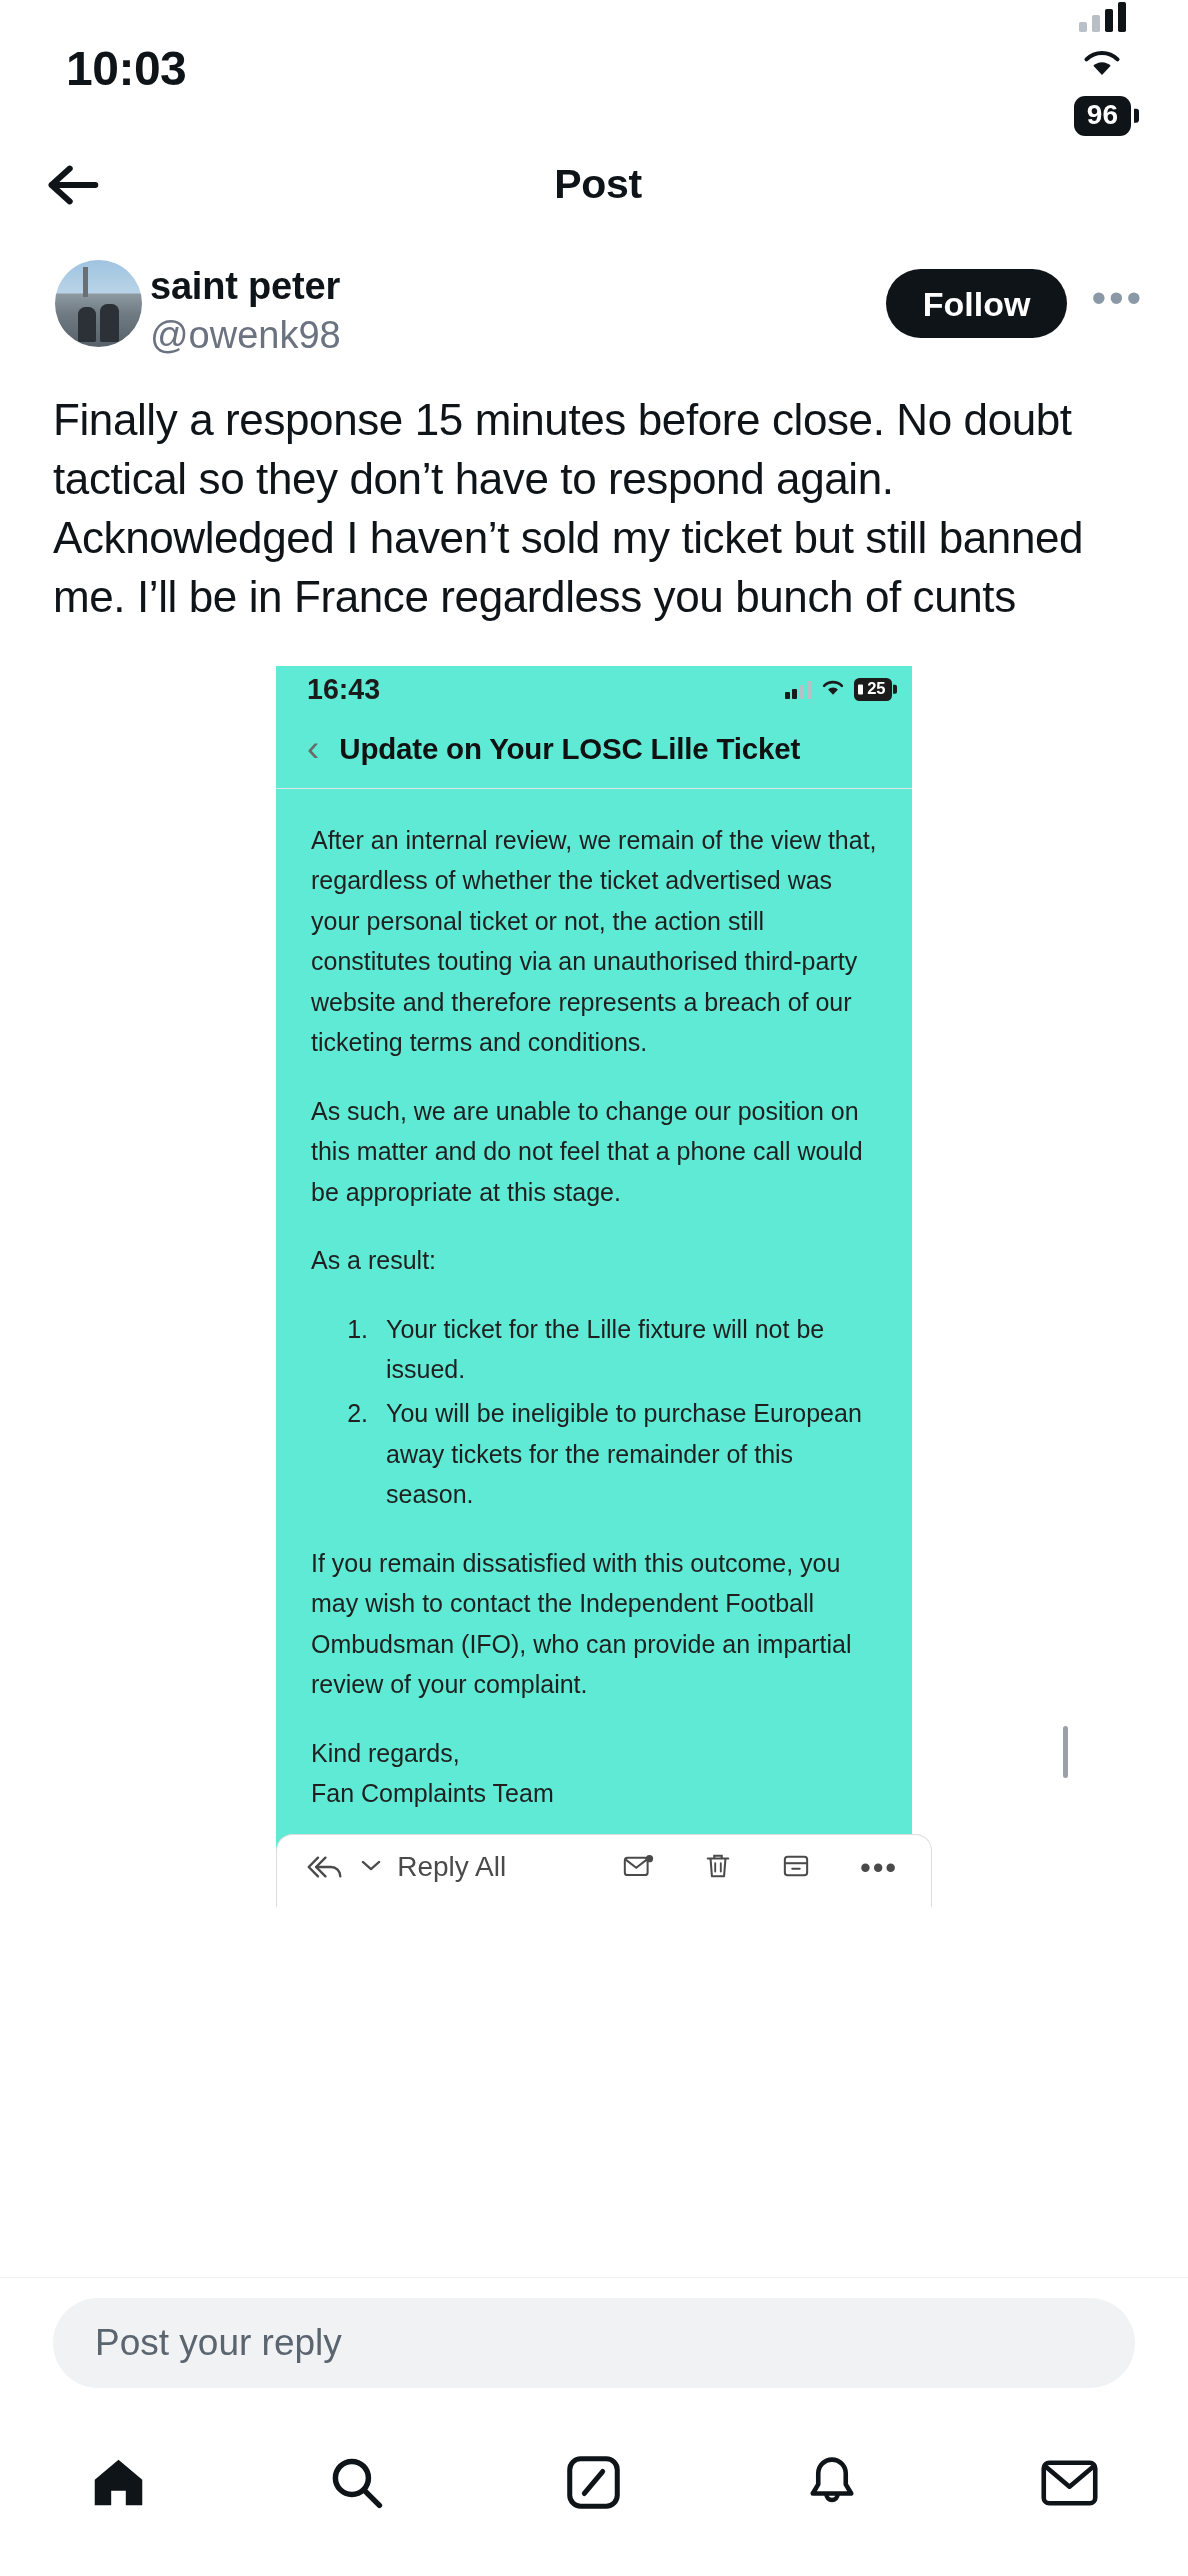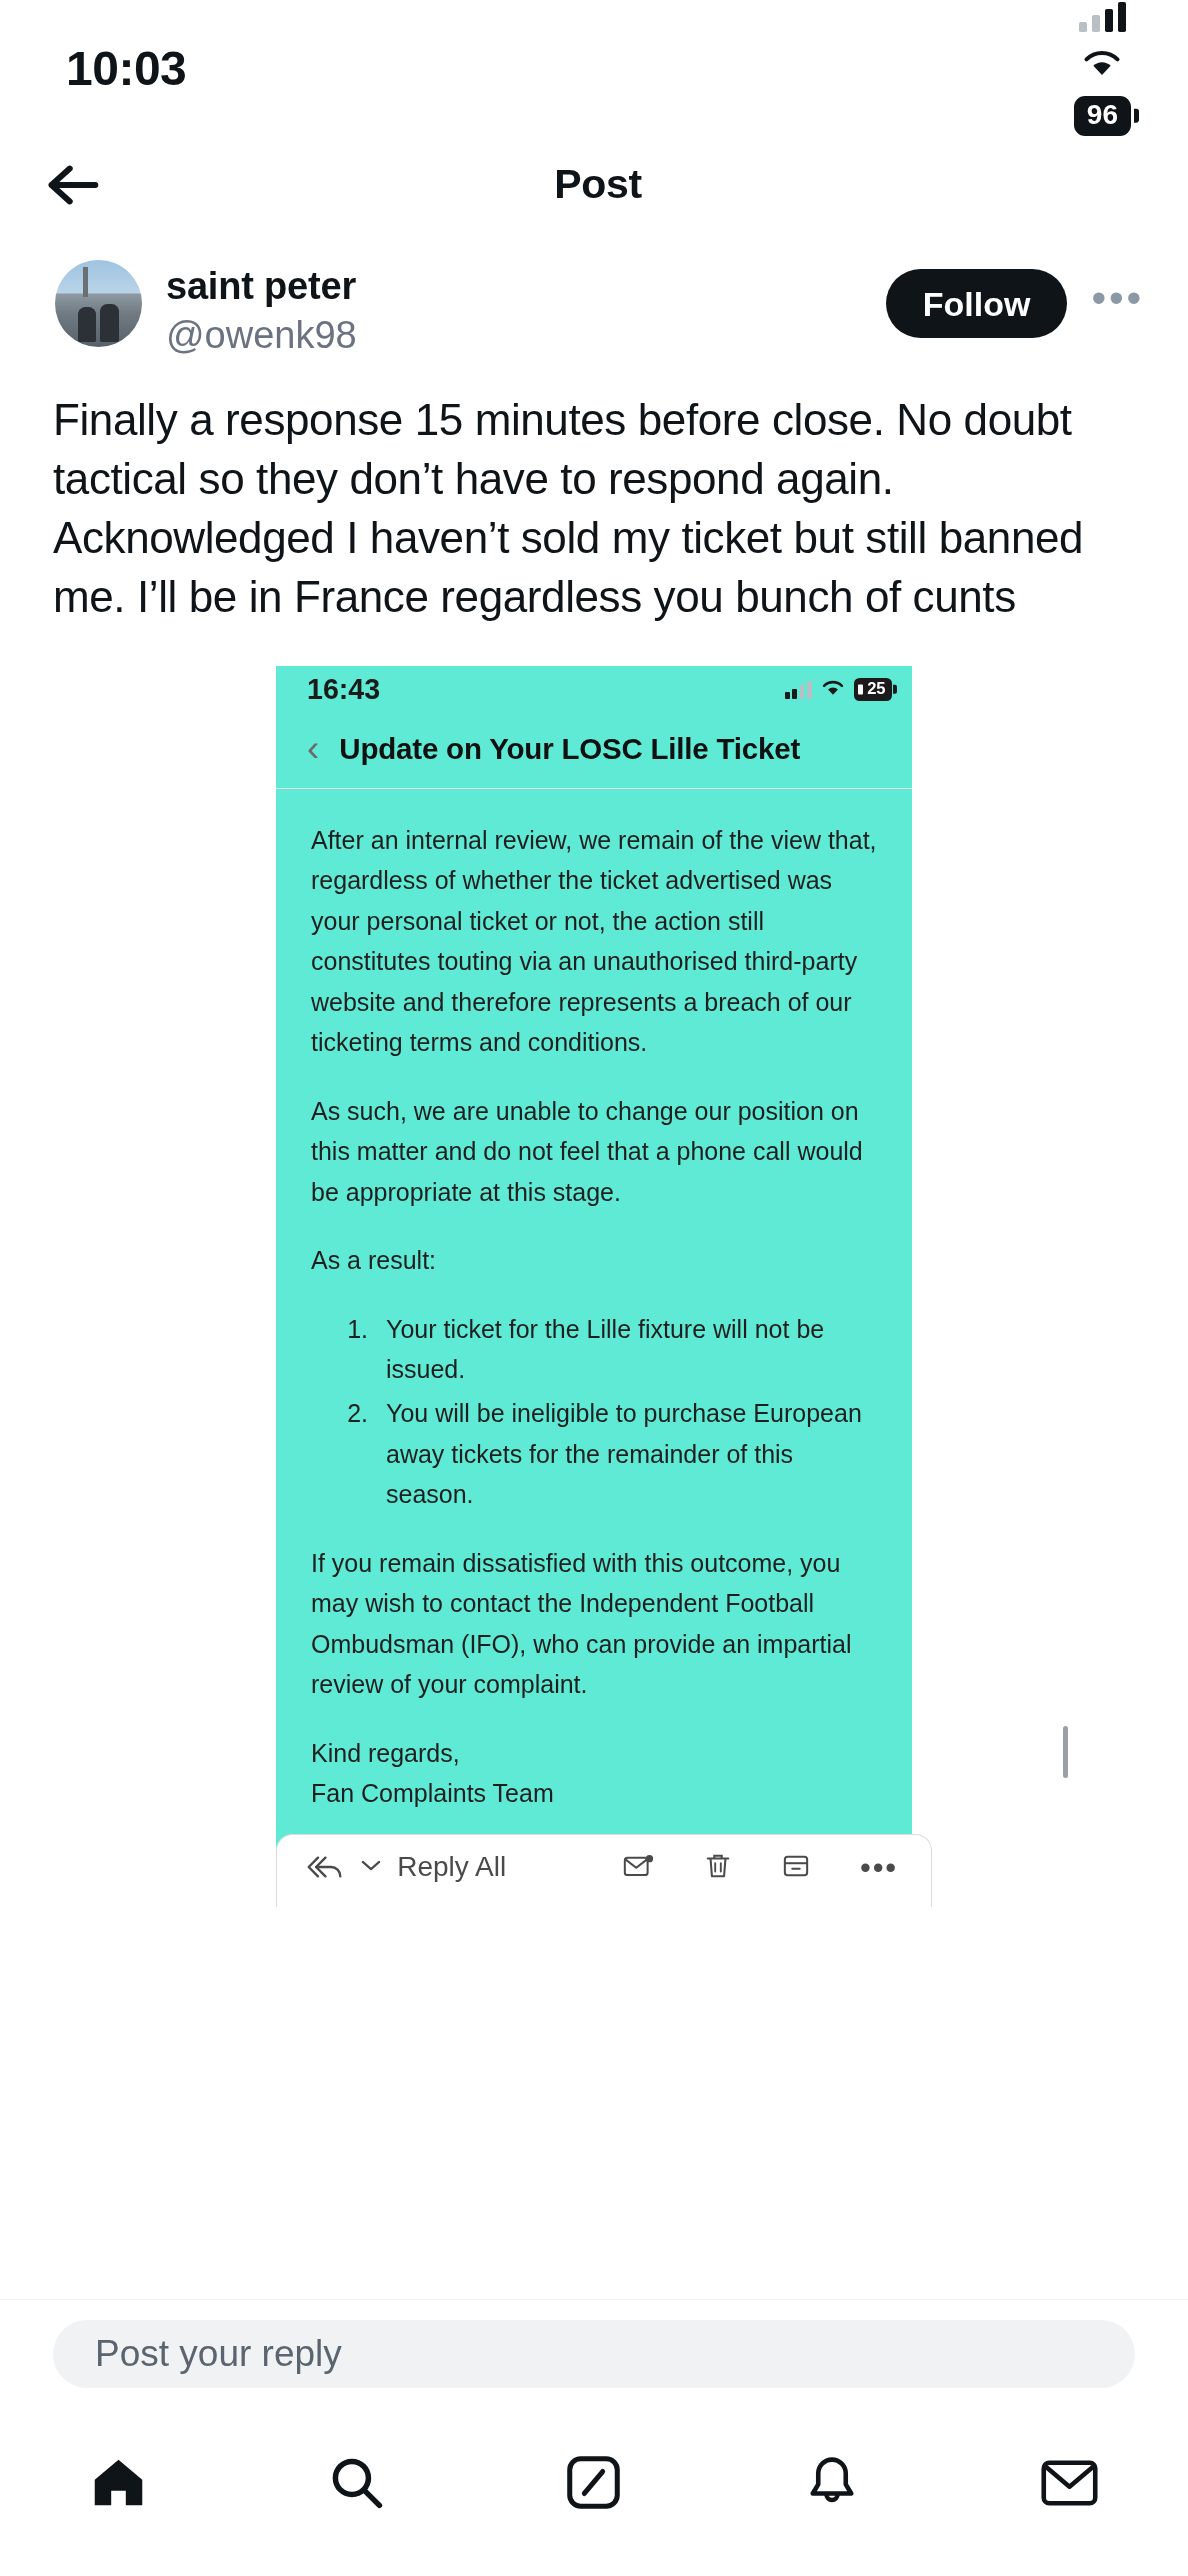--- a/index.html
+++ b/index.html
@@ -106,21 +106,21 @@
   }
   .avatar .fig1, .avatar .fig2 {
     position: absolute;
     bottom: 6%;
     width: 18.4px; height: 40%;
     background: #2b3136;
     border-radius: 7.4px 7.4px 1.8px 1.8px;
   }
   .avatar .fig1 { left: 26%; }
   .avatar .fig2 { left: 52%; height: 44%; }
-  .names { margin-left: 24px; padding-top: 3.7px; }
+  .names { margin-left: 8px; padding-top: 3.7px; }
   .display-name {
     font-size: 38px;
     font-weight: 700;
     letter-spacing: -0.2px;
     line-height: 1.18;
   }
   .handle {
     font-size: 38px;
     color: #6b7280;
     line-height: 1.25;
@@ -265,21 +265,21 @@
     bottom: 164px;
     background: #ffffff;
     border-top: 0.9px solid #eff3f4;
     padding: 20px 53px 24px;
   }
   .reply-input {
     width: 100%;
     background: #f0f2f3;
     border: none;
     border-radius: 920px;
-    height: 68px;
+    height: 90px;
     padding: 0 42px;
     font-size: 37px;
     color: #5b6570;
     font-family: "Liberation Sans", sans-serif;
   }
   .reply-input::placeholder { color: #5b6570; }
 
   
   .tabbar {
     position: absolute;

